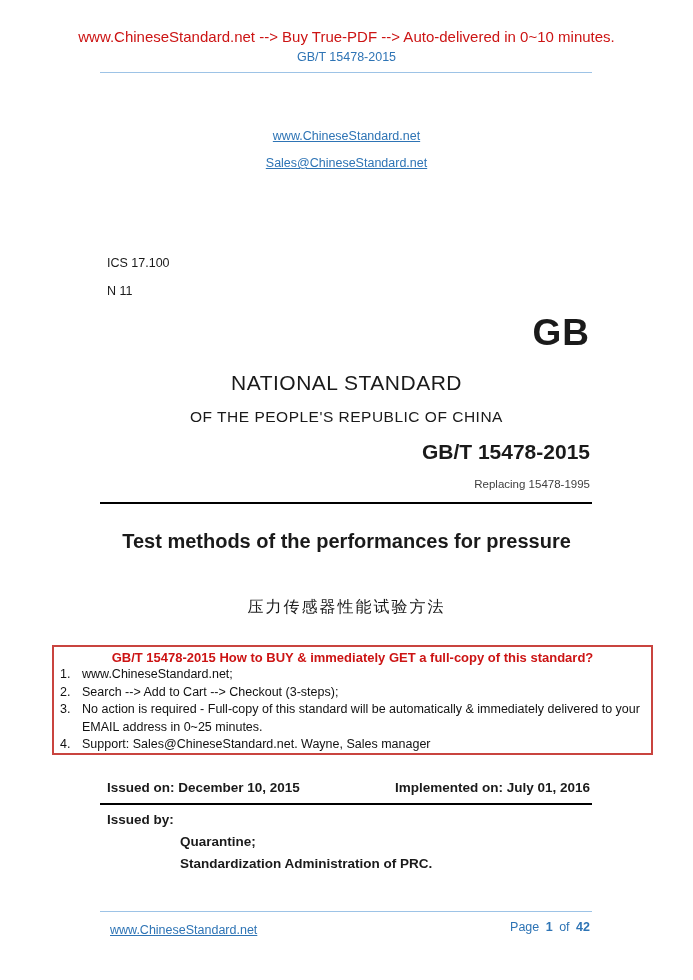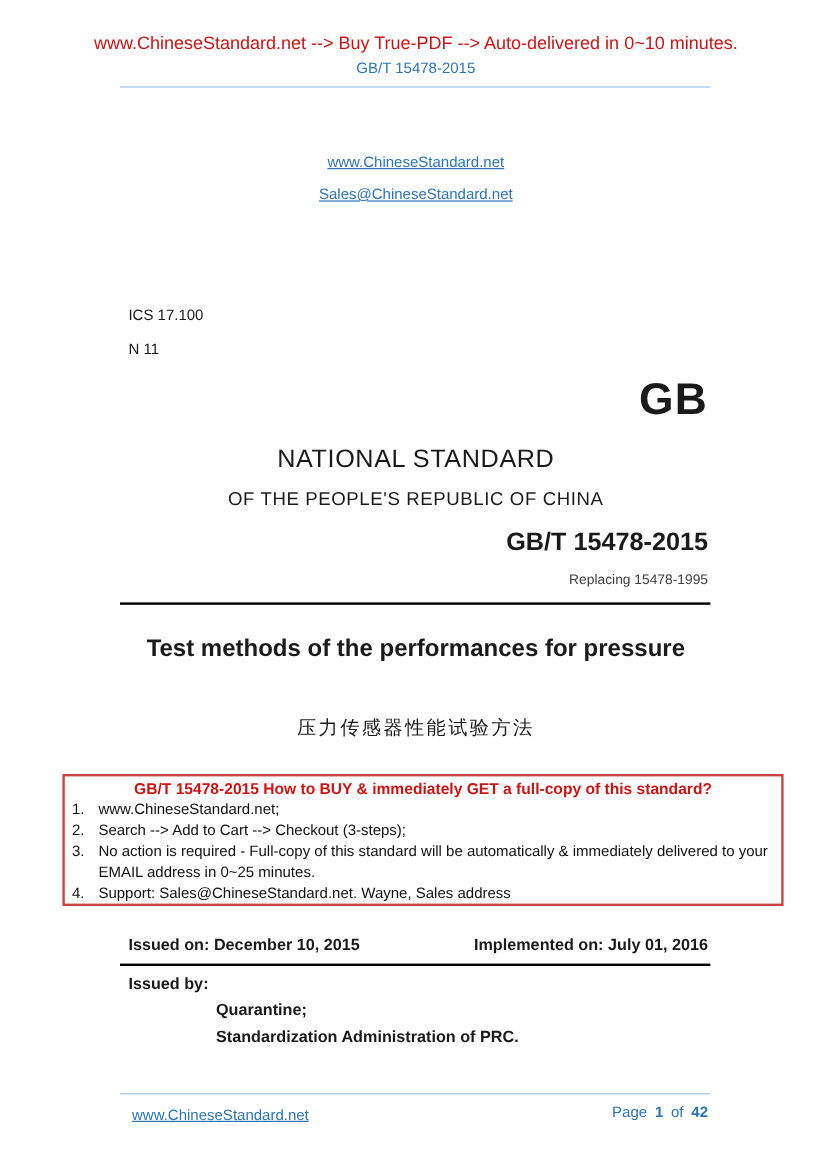--- a/index.html
+++ b/index.html
@@ -114,21 +114,21 @@
     <div class="buy-item">
       <span class="buy-num">2.</span>
       <span class="buy-text">Search --&gt; Add to Cart --&gt; Checkout (3-steps);</span>
     </div>
     <div class="buy-item">
       <span class="buy-num">3.</span>
       <span class="buy-text">No action is required  - Full-copy of this standard will be automatically &amp; immediately delivered to your EMAIL address in 0~25 minutes.</span>
     </div>
     <div class="buy-item">
       <span class="buy-num">4.</span>
-      <span class="buy-text">Support: Sales@ChineseStandard.net. Wayne, Sales address</span>
+      <span class="buy-text">Support: Sales@ChineseStandard.net. Wayne, Sales manager</span>
     </div>
   </div>
 
   <div class="abs issued-on">Issued on: December 10, 2015</div>
   <div class="abs implemented-on">Implemented on: July 01, 2016</div>
   <div class="abs hr-black hr-b2"></div>
   <div class="abs issuedby-label">Issued by:</div>
   <div class="abs issuedby-l2">Quarantine;</div>
   <div class="abs issuedby-l3">Standardization Administration of PRC.</div>
 

